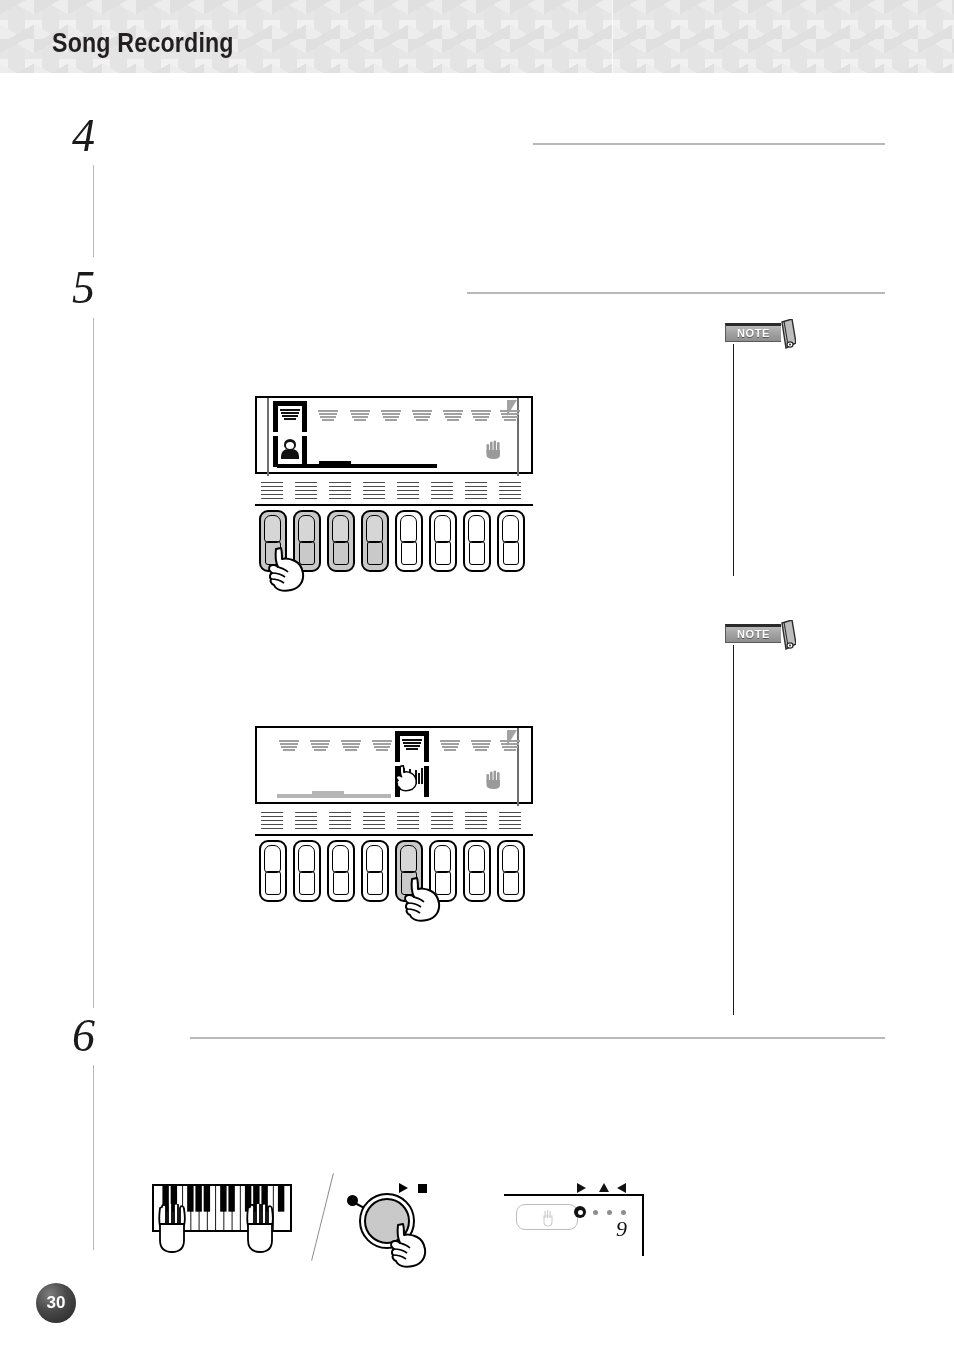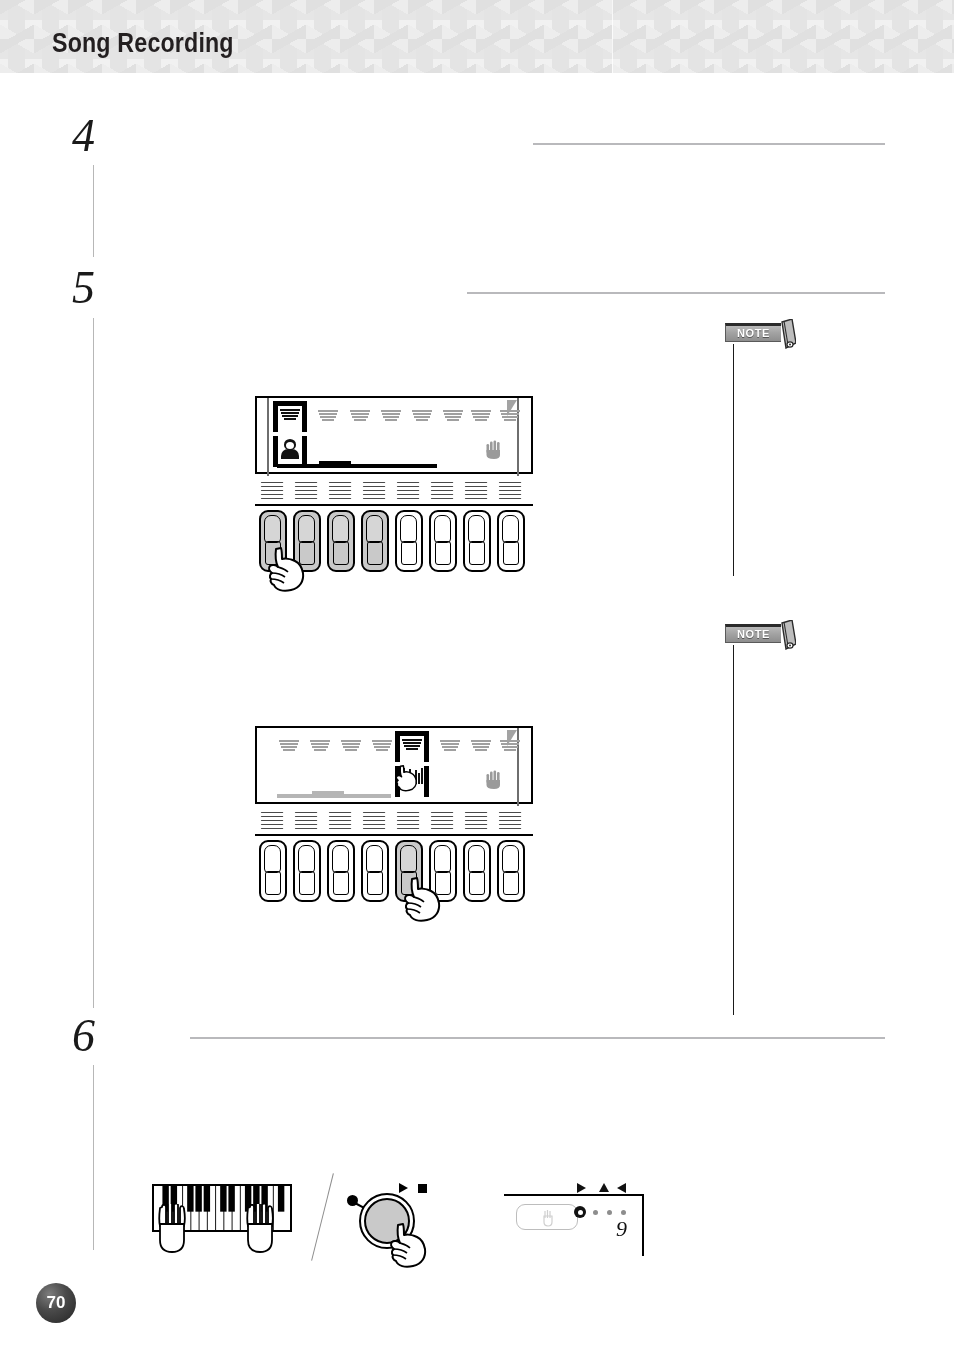--- a/index.html
+++ b/index.html
@@ -937,15 +937,15 @@
     </div>
 
     <div class="led on" style="left:70px; top:26px;"></div>
     <div class="led off" style="left:89px; top:30px;"></div>
     <div class="led off" style="left:103px; top:30px;"></div>
     <div class="led off" style="left:117px; top:30px;"></div>
 
     <div class="digit-9" style="left:112px; top:38px;">9</div>
   </div>
 
-  <div id="page-number">70</div>
+  <div id="page-number">30</div>
 
 </div>
 
 </body></html>

